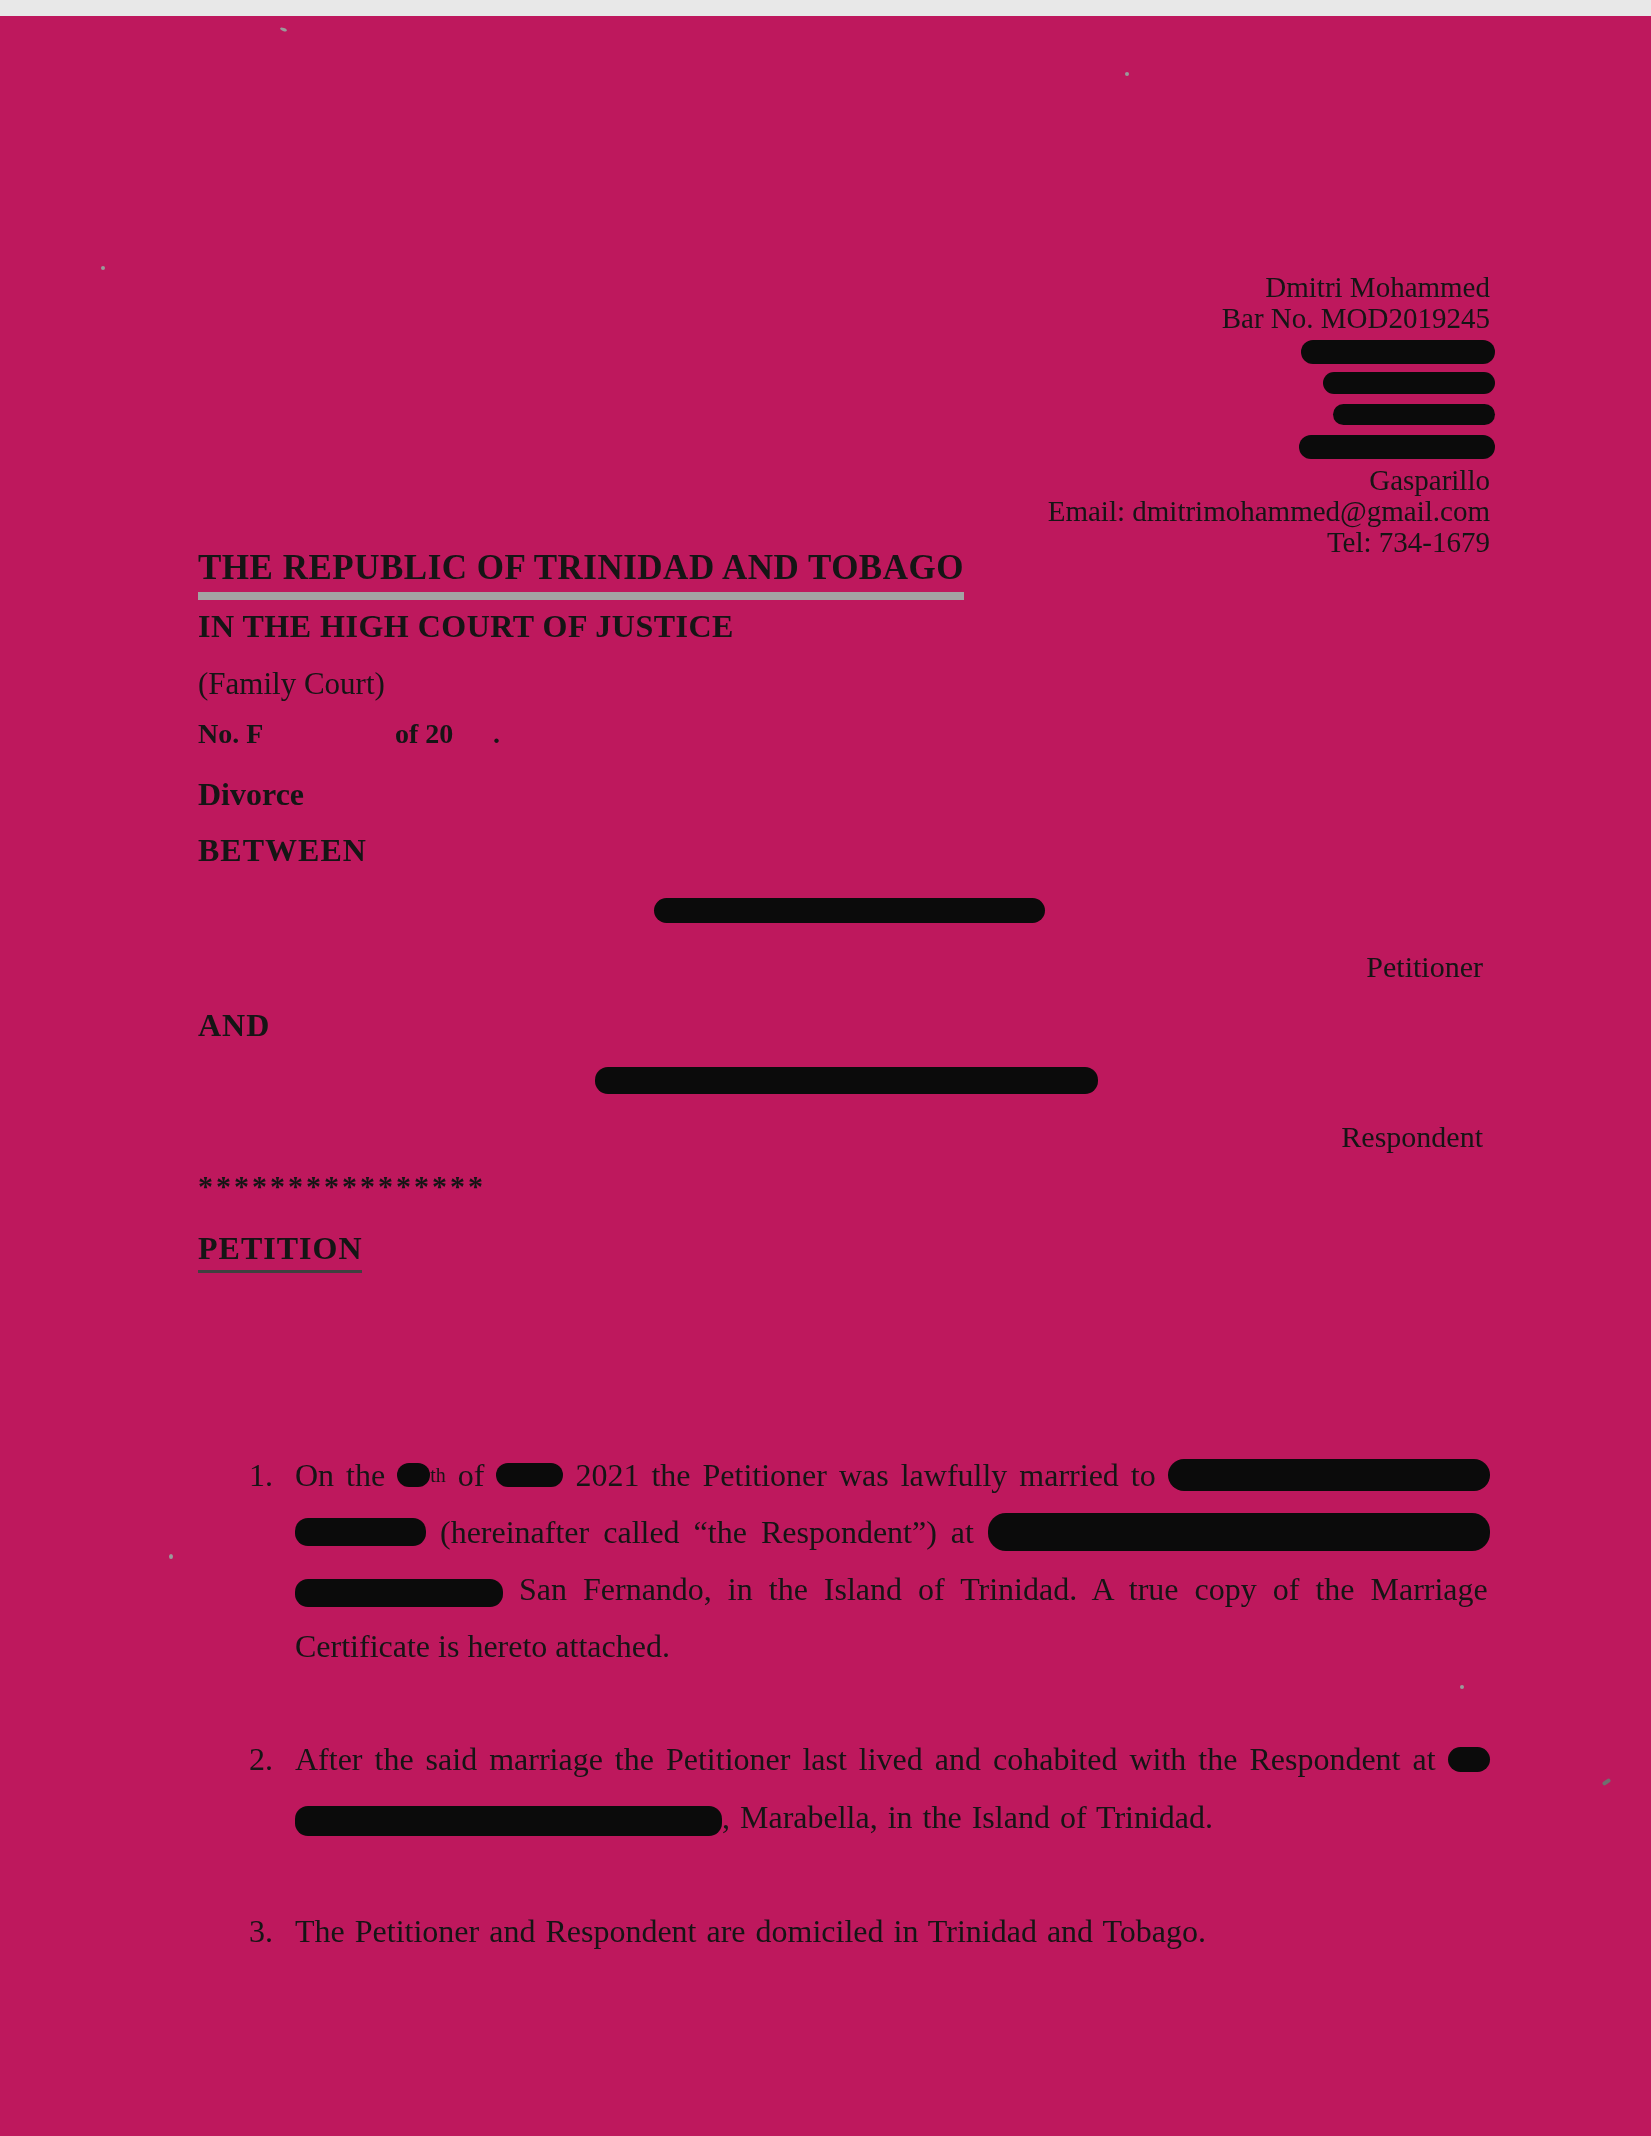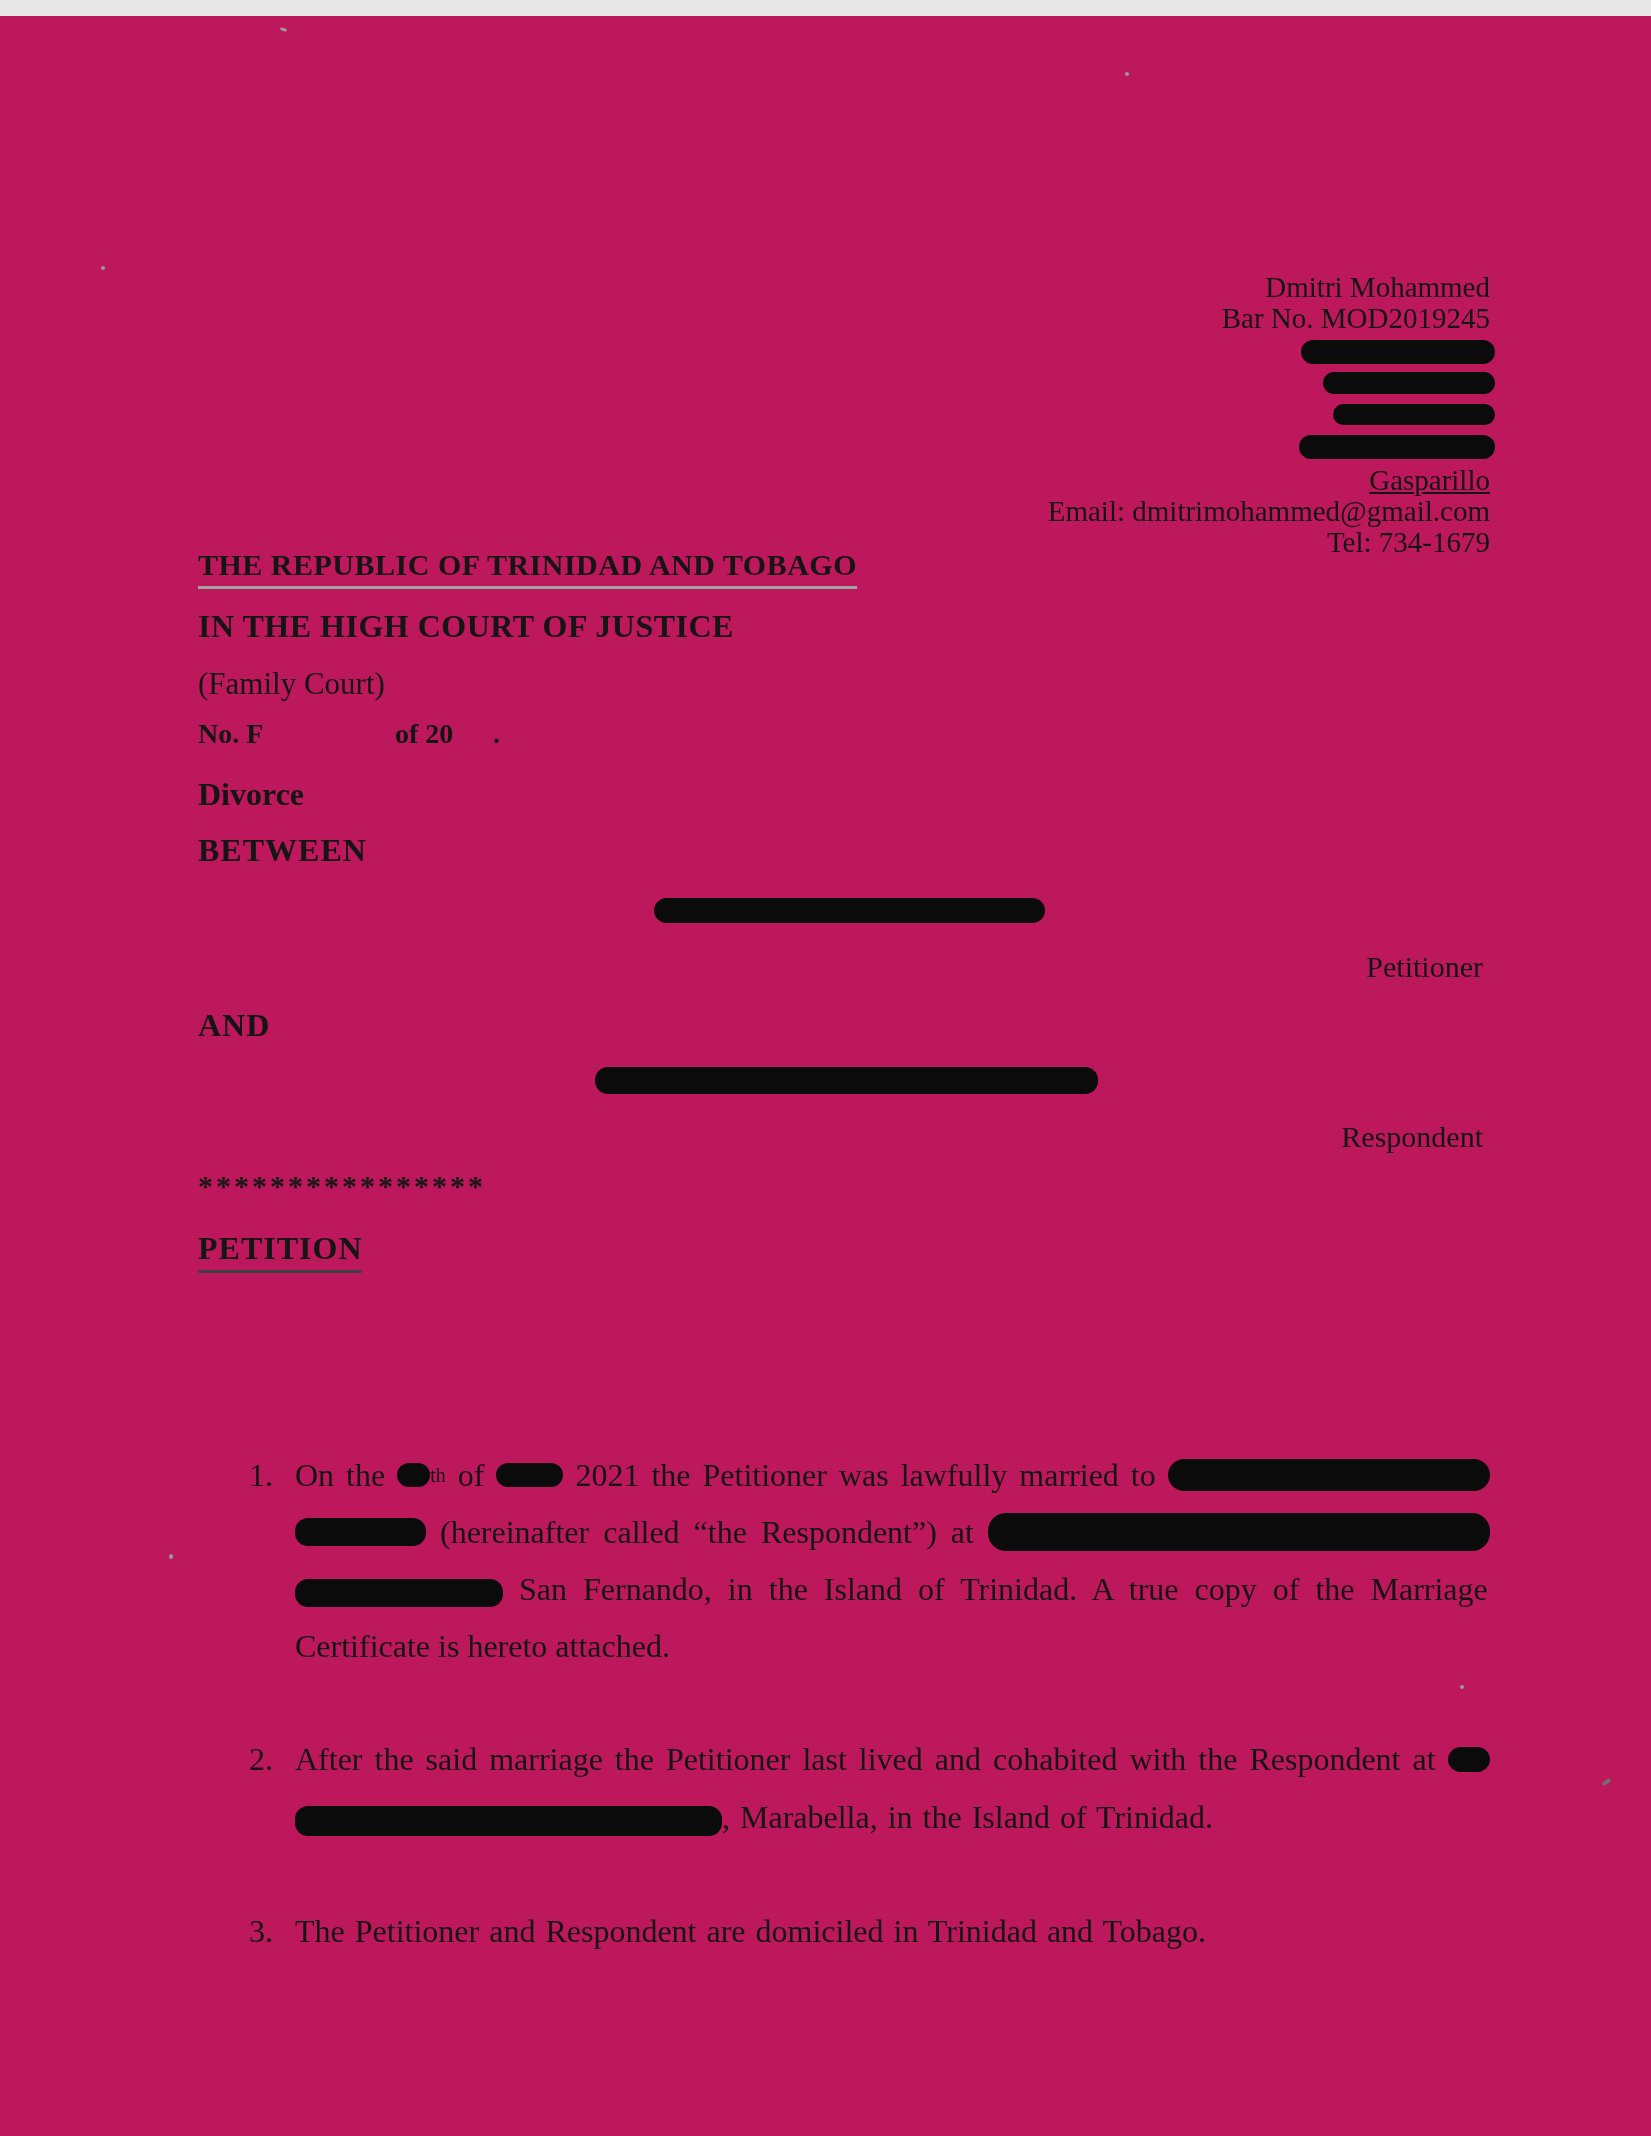--- a/index.html
+++ b/index.html
@@ -20,22 +20,22 @@
     text-align:right; font-size:29px; line-height:31px;
   }
   .attorney .redact{margin-left:auto; margin-right:-5px;}
   
   .redact{
     background:#0b0b0b; border-radius:13px; display:block;
   }
   .redact.inline{display:inline-block; vertical-align:middle;}
   
   .h-republic{
-    left:198px; top:532px; font-size:30px; font-weight:bold;
-    border-bottom:3px solid #a3a3a3; padding-bottom:4px; letter-spacing:.5px;
+    left:198px; top:532px; font-size:35px; font-weight:bold;
+    border-bottom:8px solid #a3a3a3; padding-bottom:4px; letter-spacing:.5px;
   }
   .center-band{left:198px; width:1294px; text-align:left;}
   .h-court{top:592px; font-size:32px; font-weight:bold; letter-spacing:.5px;}
   .h-family{top:650px; font-size:31px;}
   .caseline{left:198px; top:702px; font-size:28px; font-weight:bold; height:40px; width:600px;}
   .caseline span{position:absolute; top:0;}
   .h-divorce{left:198px; top:760px; font-size:32px; font-weight:bold;}
   .h-between{top:816px; font-size:32px; font-weight:bold; letter-spacing:1px;}
   .h-and{top:991px; font-size:32px; font-weight:bold; letter-spacing:1px;}
   .right-band{left:198px; width:1285px; text-align:right; font-size:30px;}
@@ -60,21 +60,21 @@
 
 <div class="page">
 
   <div class="attorney">
     <div>Dmitri Mohammed</div>
     <div>Bar No. MOD2019245</div>
     <div class="redact" style="width:194px;height:24px;margin-top:6px;"></div>
     <div class="redact" style="width:172px;height:22px;margin-top:8px;"></div>
     <div class="redact" style="width:162px;height:21px;margin-top:10px;"></div>
     <div class="redact" style="width:196px;height:24px;margin-top:10px;"></div>
-    <div style="margin-top:6px;text-decoration:underline;">Gasparillo</div>
+    <div style="margin-top:6px;">Gasparillo</div>
     <div>Email: dmitrimohammed@gmail.com</div>
     <div>Tel: 734-1679</div>
   </div>
 
   <div class="abs h-republic">THE REPUBLIC OF TRINIDAD AND TOBAGO</div>
   <div class="abs center-band h-court">IN THE HIGH COURT OF JUSTICE</div>
   <div class="abs center-band h-family">(Family Court)</div>
 
   <div class="abs caseline">
     <span style="left:0;">No. F</span>

